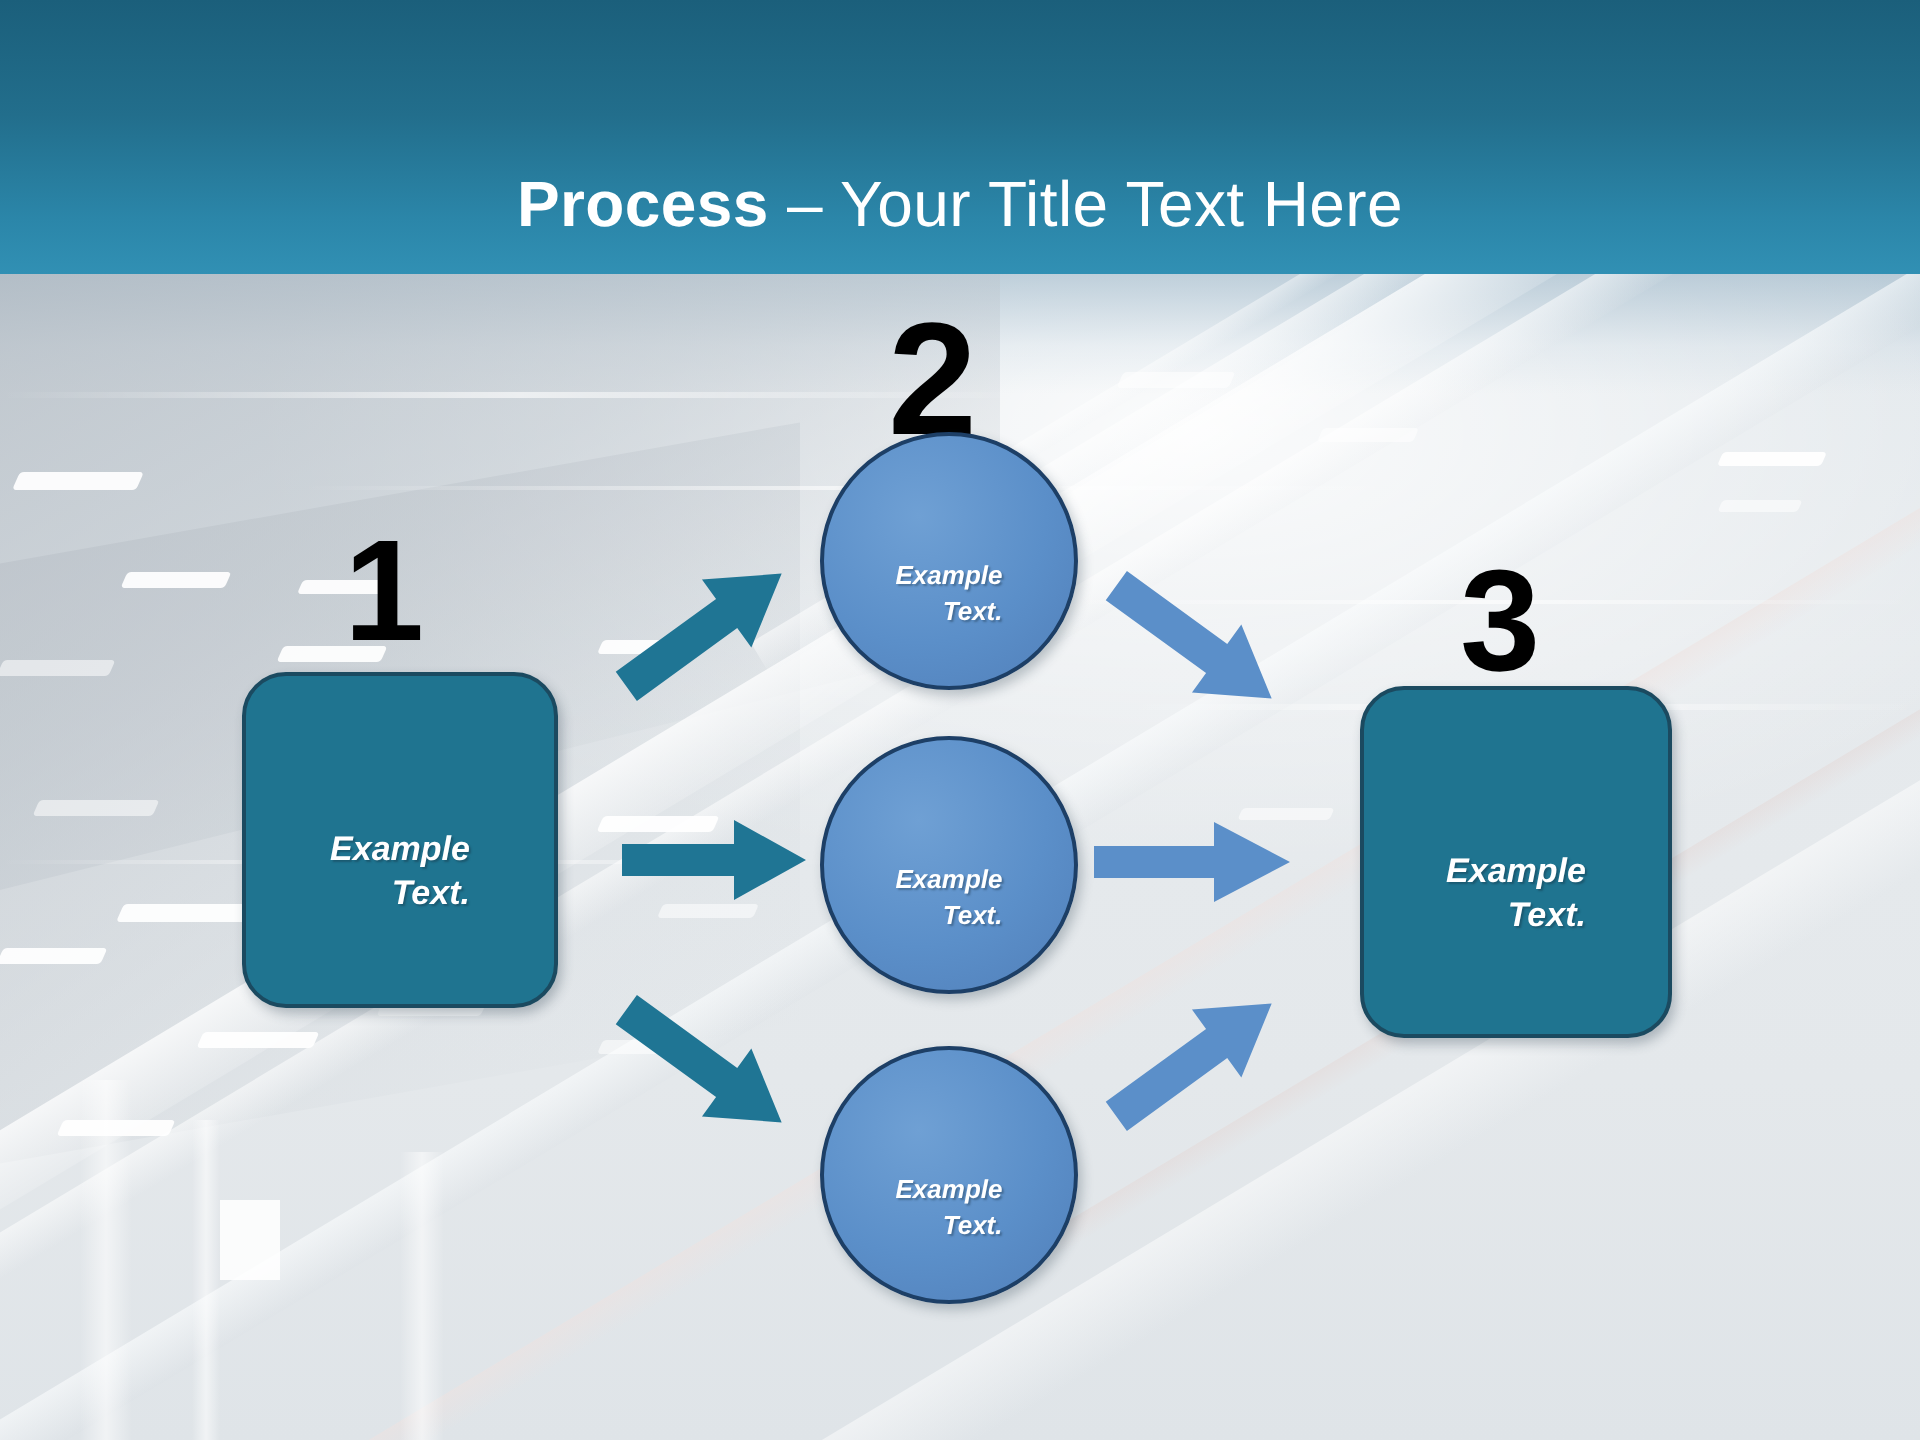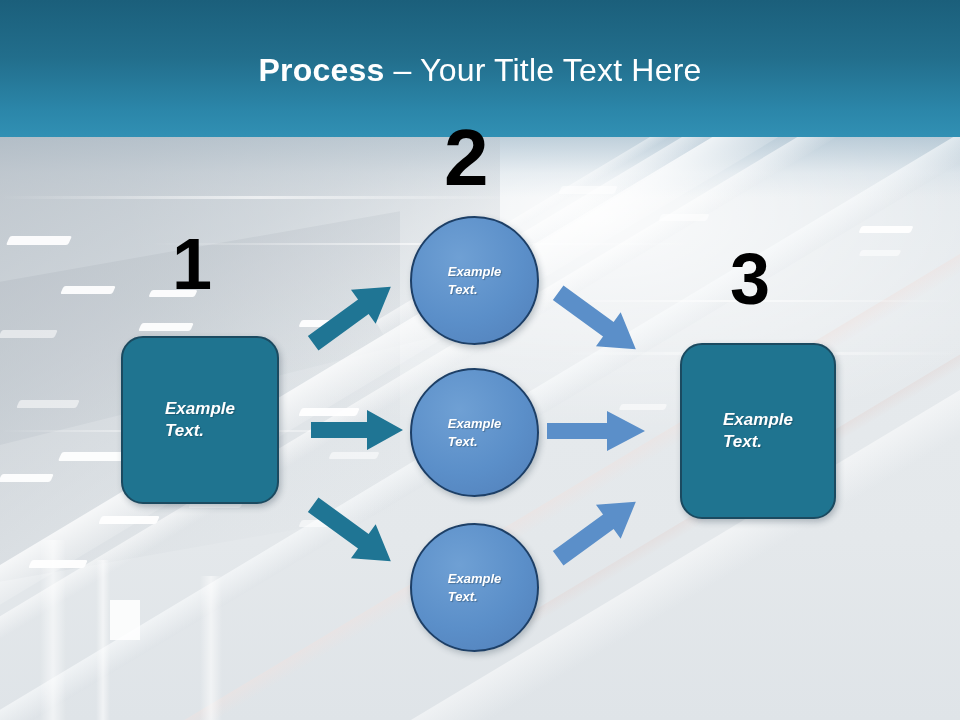--- a/index.html
+++ b/index.html
@@ -138,21 +138,21 @@
     display: flex;
     align-items: center;
     justify-content: center;
   }
   .box-left  { left: 121px; top: 336px; width: 154px; height: 164px; }
   .box-right { left: 680px; top: 343px; width: 152px; height: 172px; }
   .box-label, .circle-label {
     color: #ffffff;
     font-style: italic;
     font-weight: 700;
-    text-align: left;
+    text-align: right;
     line-height: 1.32;
     text-shadow: 1px 1px 1px rgba(20,40,55,0.35);
     white-space: pre-line;
   }
   .box-label { font-size: 17px; }
 
   
   .circle {
     position: absolute;
     width: 125px; height: 125px;
@@ -170,21 +170,21 @@
   .circle-3 { left: 410px; top: 523px; }
 
   
   .arrow {
     position: absolute;
     transform-origin: center center;
   }
   .arrow svg { display: block; }
 
   
-  .nosel { user-select: none; }
+  .nosel { user-select: none; margin-top: 32px; }
 </style>
 </head>
 <body>
 
 <div class="slide">
 
   <div class="bg-photo">
     <div class="bg-haze-top"></div>
     <div class="bg-wedge-left"></div>
     <div class="bg-wedge-left2"></div>

